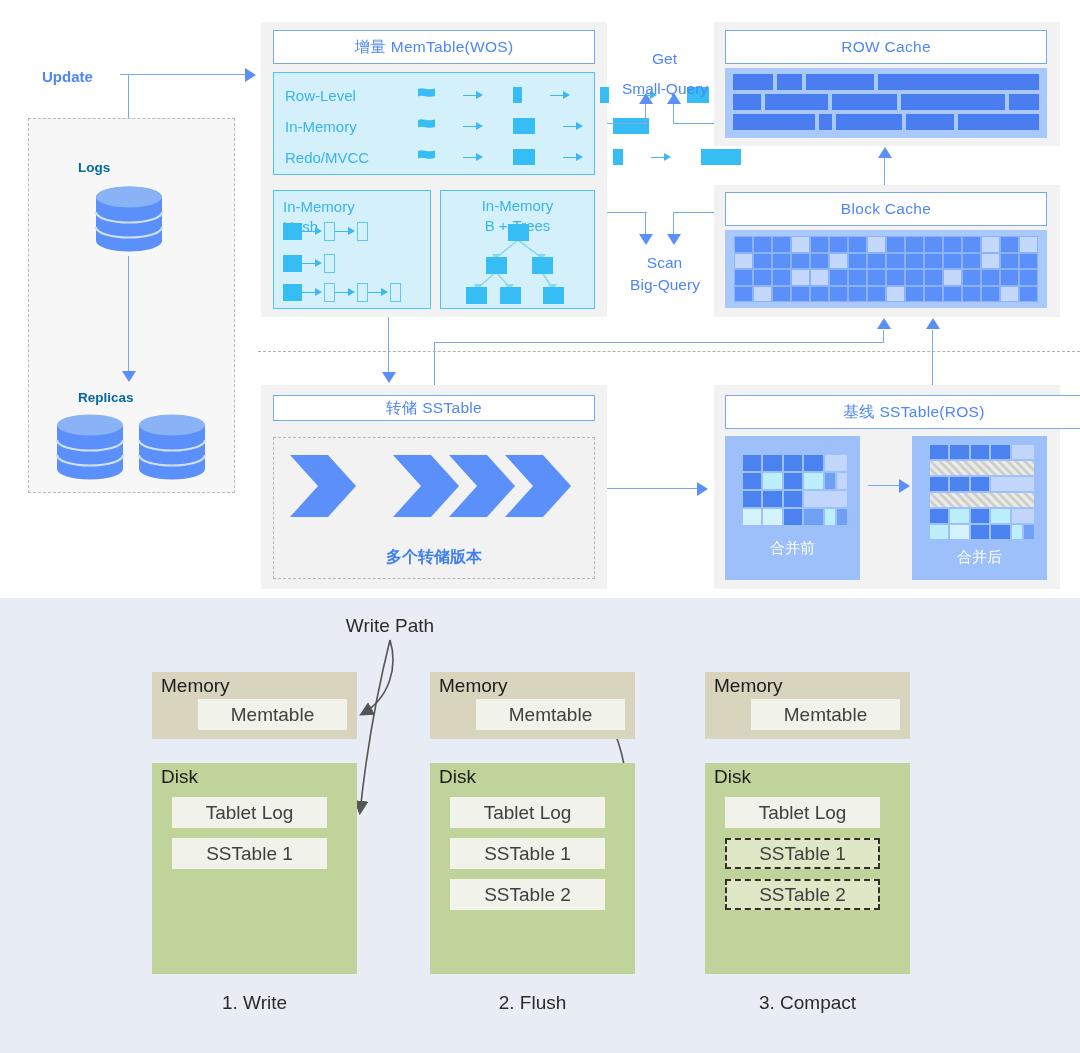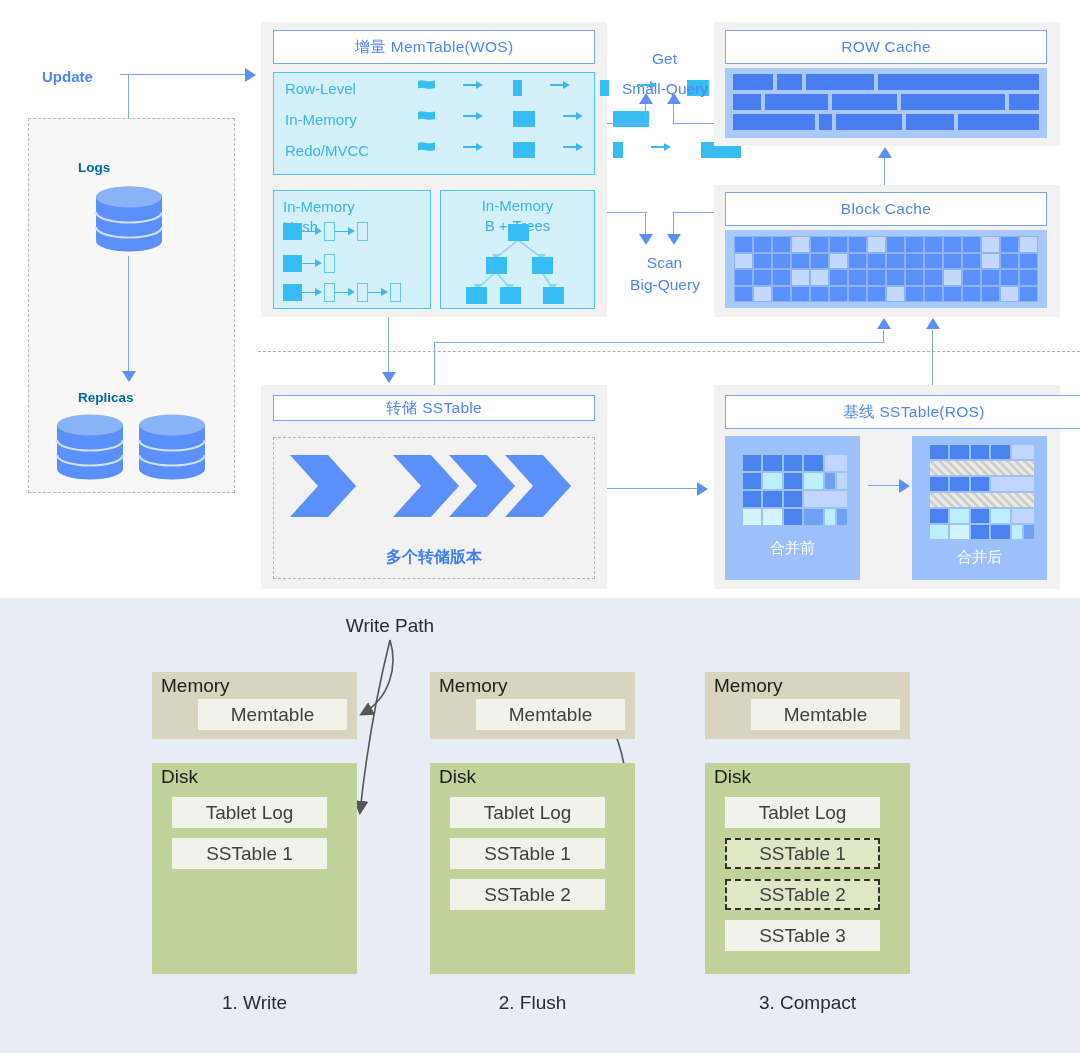--- a/index.html
+++ b/index.html
@@ -31,21 +31,21 @@
   
   .ln{background:#7aa7f0;position:absolute;}
   .ln-h{height:1.4px;}
   .ln-v{width:1.4px;}
   .arrowhead{width:0;height:0;position:absolute;}
   .ah-down{border-left:7px solid transparent;border-right:7px solid transparent;border-top:11px solid #5b8ff9;}
   .ah-up{border-left:7px solid transparent;border-right:7px solid transparent;border-bottom:11px solid #5b8ff9;}
   .ah-right{border-top:7px solid transparent;border-bottom:7px solid transparent;border-left:11px solid #5b8ff9;}
 
   
-  .mt-row{display:flex;align-items:flex-start;height:30px;gap:28px;}
+  .mt-row{display:flex;align-items:center;height:30px;gap:28px;}
   .mt-name{width:105px;color:#39b3ef;font-size:15px;}
   .flagicon{width:17px;height:15px;}
   .blk{background:#36bdf4;height:16px;}
   .miniarrow{width:22px;height:9px;position:relative;}
   .miniarrow i{position:absolute;left:0;top:4px;width:14px;height:1.6px;background:#3bb8f0;}
   .miniarrow b{position:absolute;left:13px;top:0.5px;width:0;height:0;
      border-top:4.5px solid transparent;border-bottom:4.5px solid transparent;border-left:7px solid #3bb8f0;}
 
   
   .hash-row{display:flex;align-items:center;height:24px;}
@@ -537,15 +537,14 @@
 
 <div class="abs mem-box" style="left:705px;top:672px;width:205px;height:67px;">
   <div class="abs inner-label" style="left:9px;top:3px;">Memory</div>
   <div class="abs chip" style="left:46px;top:27px;width:149px;height:31px;">Memtable</div>
 </div>
 <div class="abs disk-box" style="left:705px;top:763px;width:205px;height:211px;">
   <div class="abs inner-label" style="left:9px;top:3px;">Disk</div>
   <div class="abs chip" style="left:20px;top:34px;width:155px;height:31px;">Tablet Log</div>
   <div class="abs chip dashed" style="left:20px;top:75px;width:155px;height:31px;">SSTable 1</div>
   <div class="abs chip dashed" style="left:20px;top:116px;width:155px;height:31px;">SSTable 2</div>
-  <div class="abs chip" style="left:20px;top:157px;width:155px;height:31px;">SSTable 3</div>
 </div>
 <div class="abs step-cap" style="left:705px;top:992px;width:205px;">3. Compact</div>
 
 </body></html>

